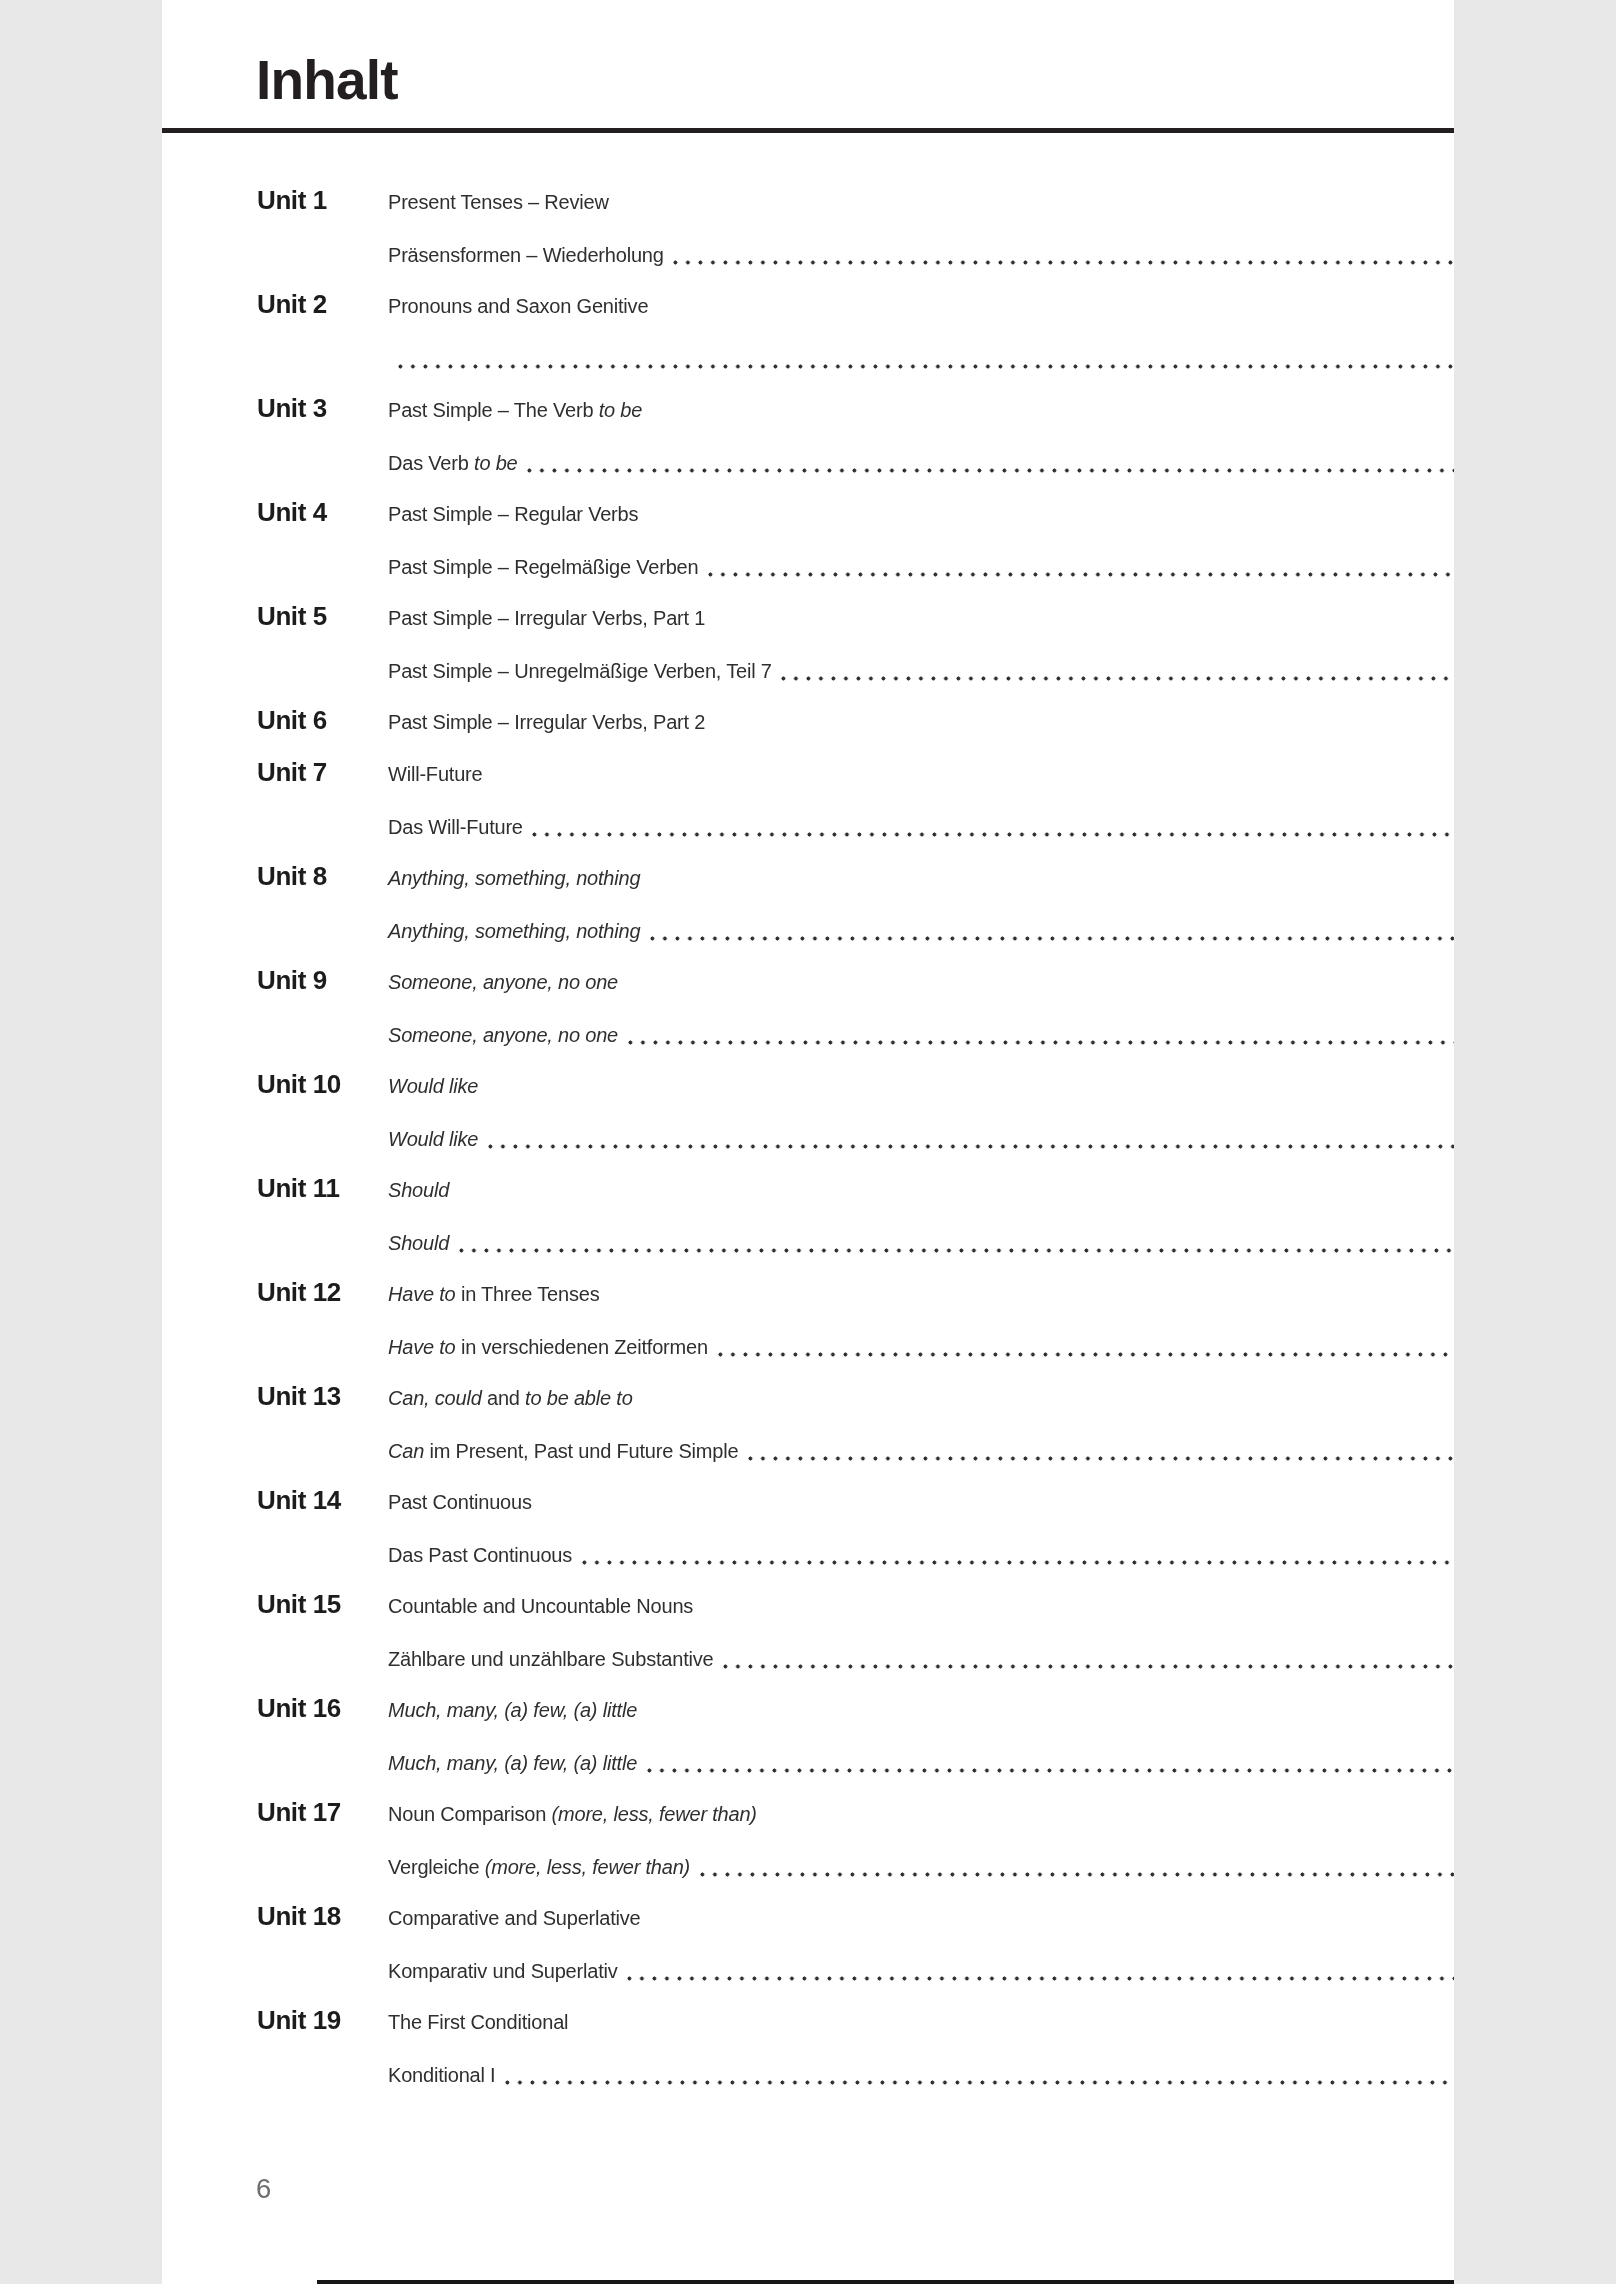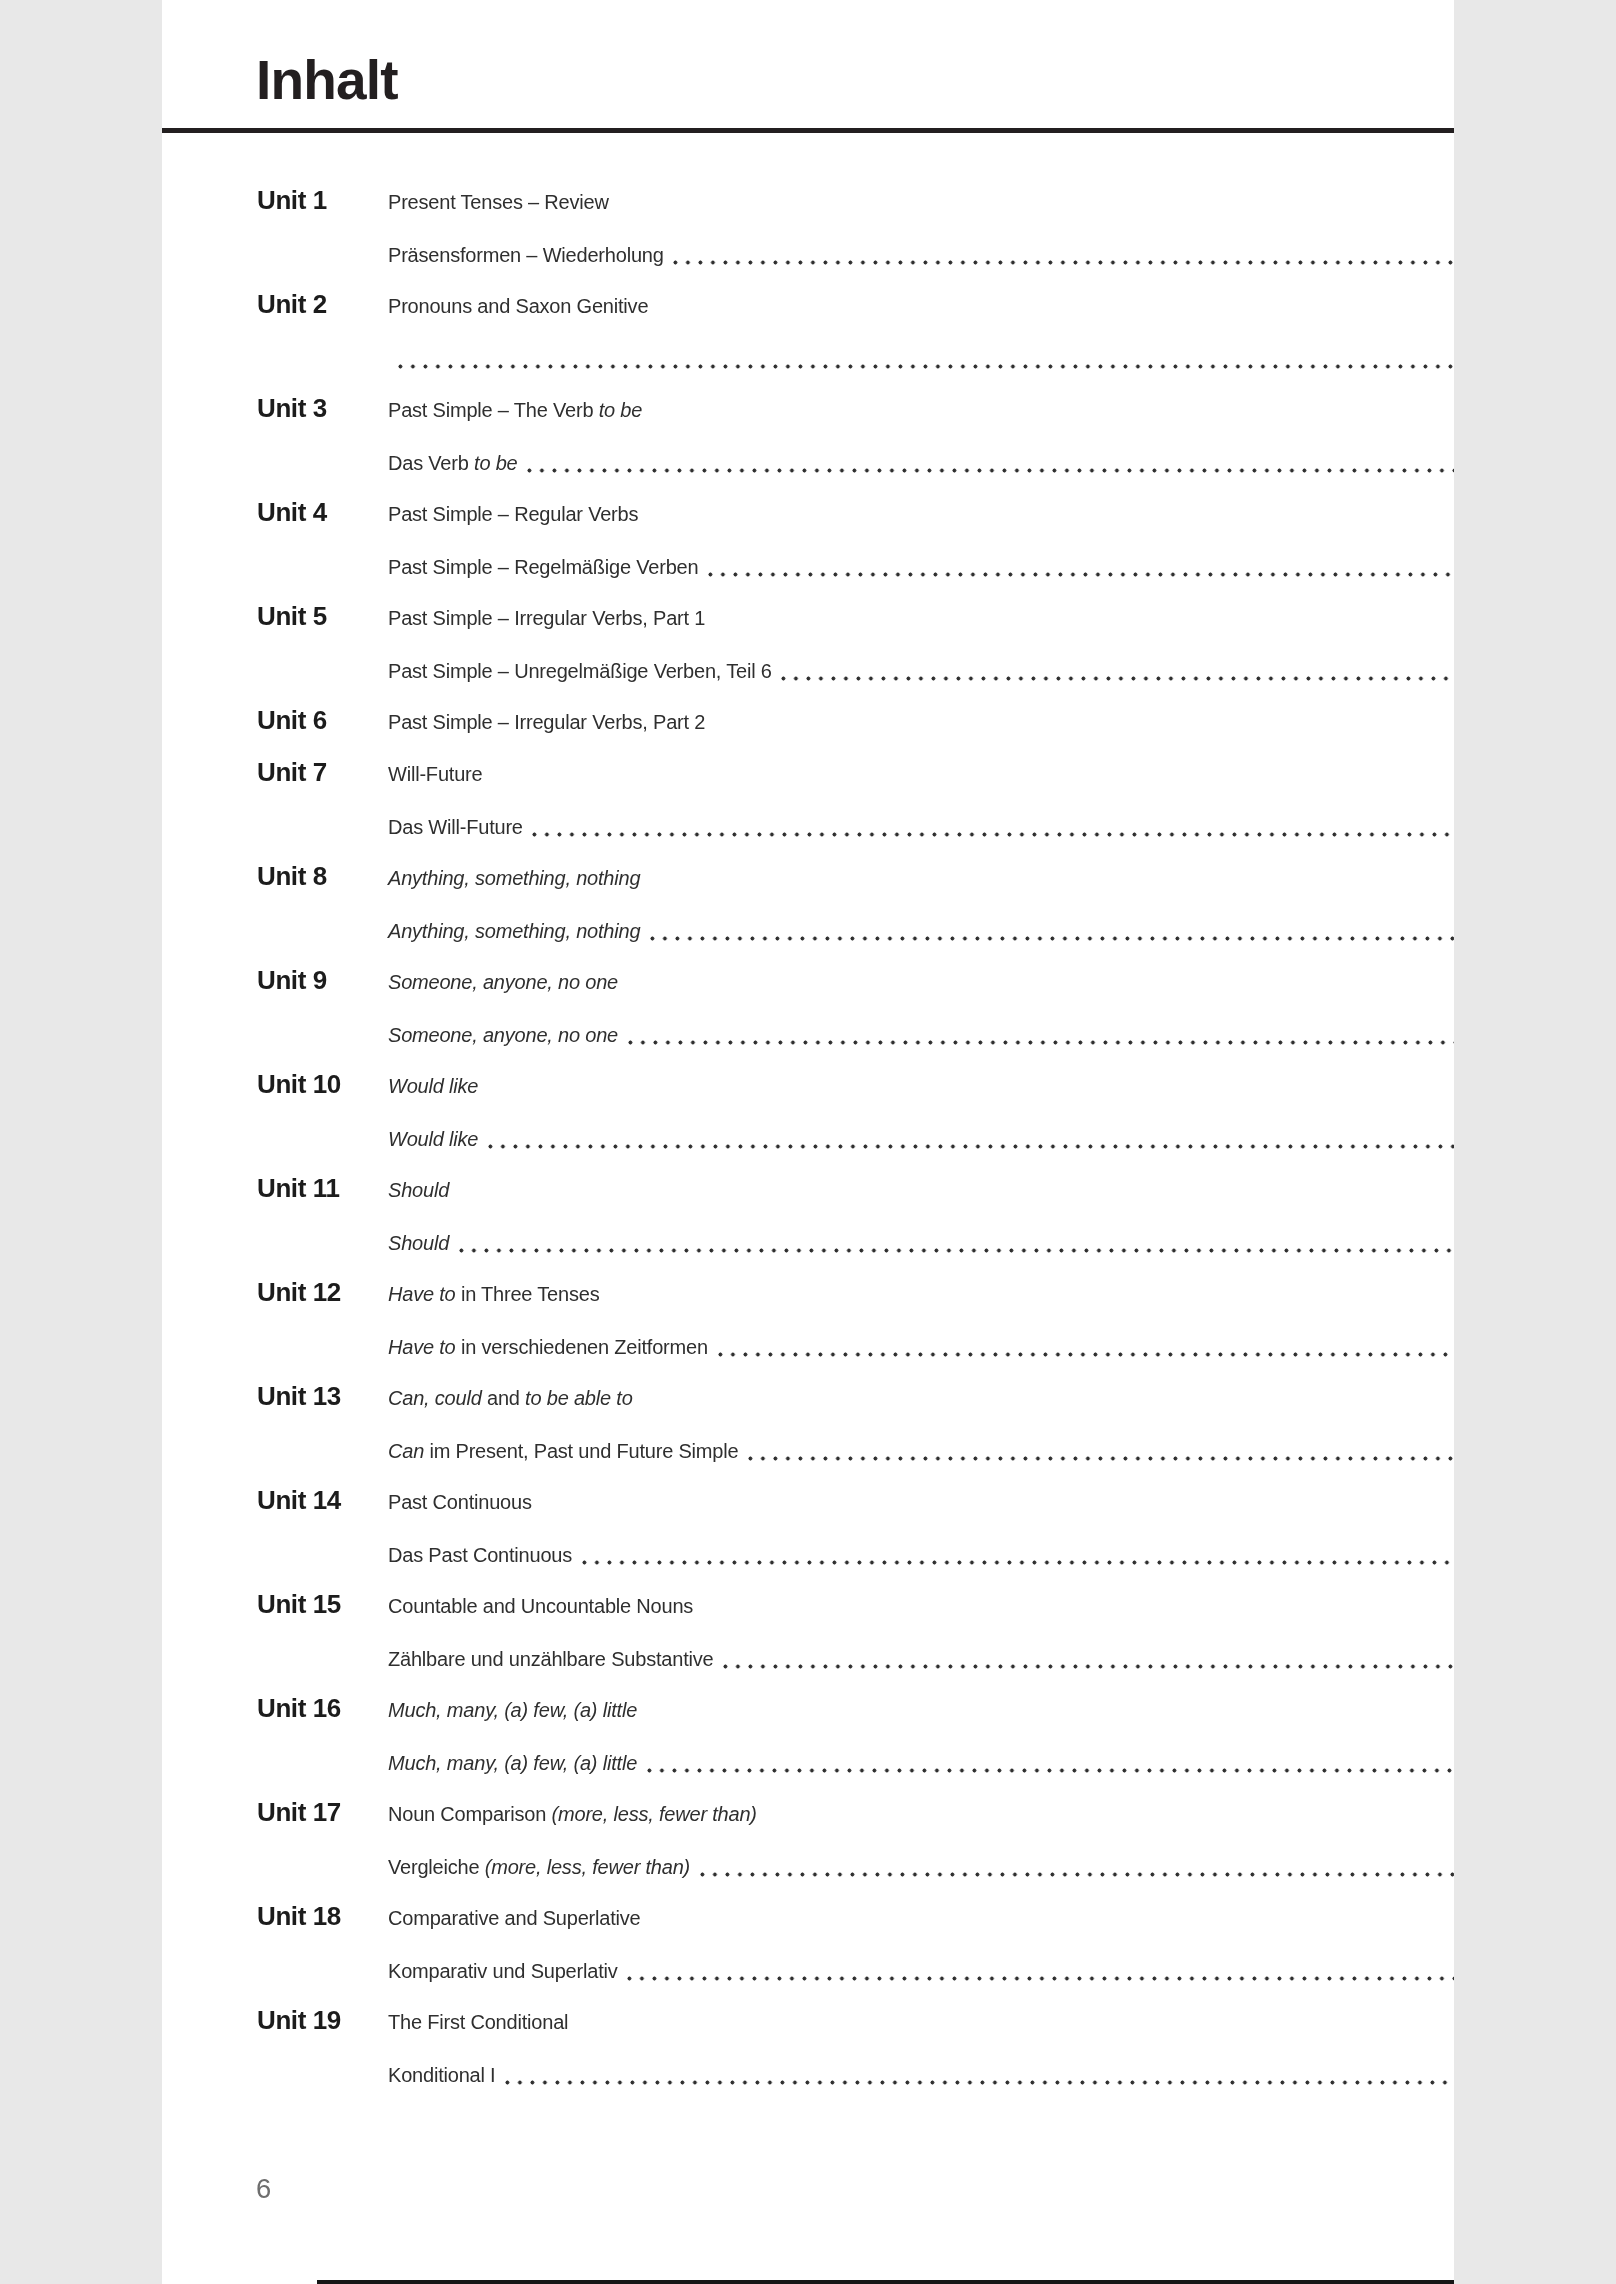--- a/index.html
+++ b/index.html
@@ -147,21 +147,21 @@
     </div>
   </div>
 
   <div class="entry">
     <div class="row">
       <span class="unit">Unit 5</span>
       <span class="txt title-txt"><span>Past Simple – Irregular Verbs, Part 1</span></span>
     </div>
     <div class="row">
       <span class="unit"></span>
-      <span class="txt sub-txt"><span>Past Simple – Unregelmäßige Verben, Teil 6</span></span>
+      <span class="txt sub-txt"><span>Past Simple – Unregelmäßige Verben, Teil 7</span></span>
       <span class="dots"></span>
       <span class="pnum">24</span>
     </div>
   </div>
 
   <div class="entry">
     <div class="row">
       <span class="unit">Unit 6</span>
       <span class="txt title-txt"><span>Past Simple – Irregular Verbs, Part 2</span></span>
     </div>

